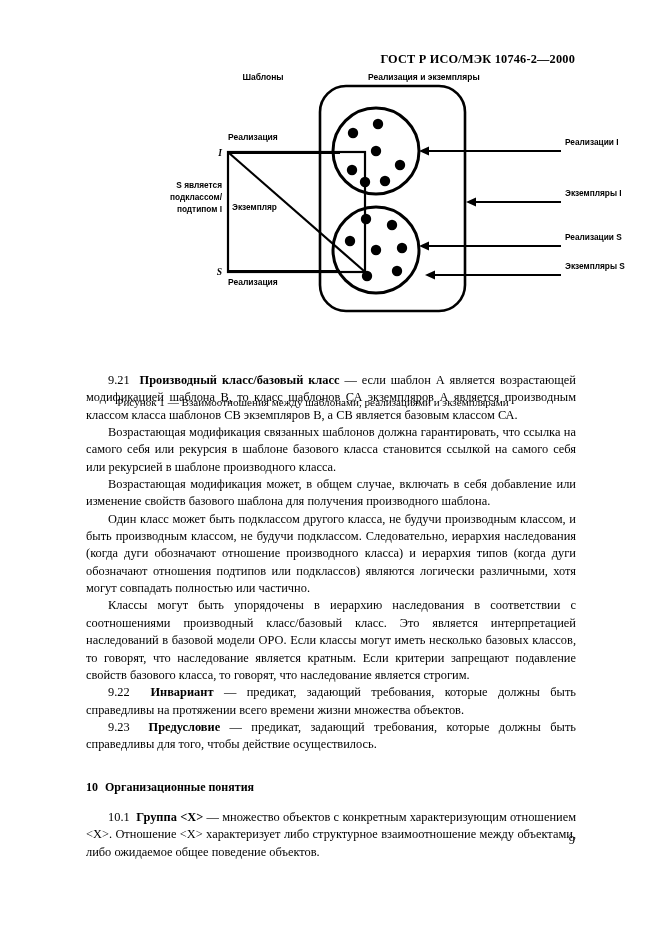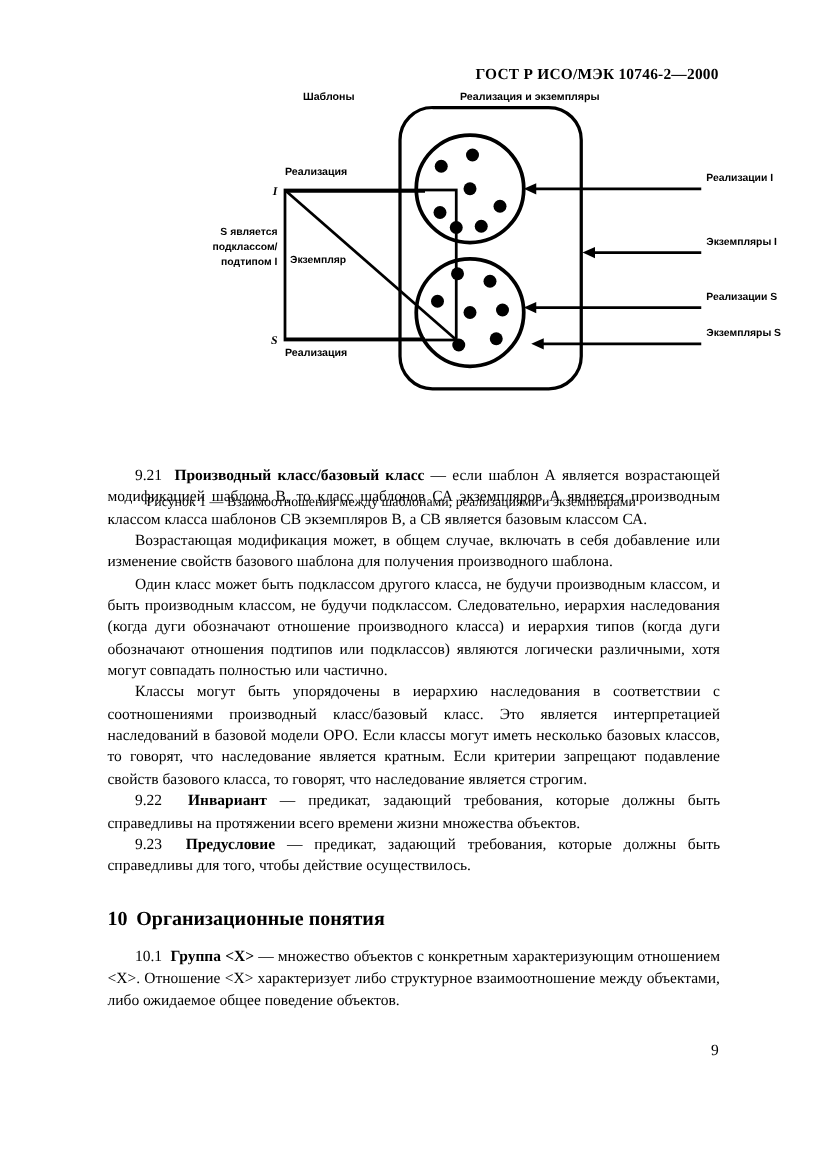--- a/index.html
+++ b/index.html
@@ -62,21 +62,21 @@
     text-align: justify;
     hyphens: none;
   }
   .body-text p {
     margin: 0;
     text-indent: 22px;
     text-align: justify;
   }
   .sec-head {
     margin: 0;
-    font-size: 16px;
+    font-size: 12px;
     font-weight: bold;
     text-indent: 0;
     padding-top: 25px;
     padding-bottom: 13px;
   }
   .sec-head .num { margin-right: 7px; }
   b.term { font-weight: bold; }
 
   
   .page-number {
@@ -159,20 +159,21 @@
   </div>
 
   <div class="body-text">
 
     <p>
       <span>9.21</span>&nbsp;
       <b class="term">Производный класс/базовый класс</b><span> — если шаблон А является возрастающей модификацией шаблона В, то класс шаблонов СА экземпляров А является производным классом класса шаблонов СВ экземпляров В, а СВ является базовым классом СА.</span>
     </p>
 
 
+    <p>Возрастающая модификация связанных шаблонов должна гарантировать, что ссылка на самого себя или рекурсия в шаблоне базового класса становится ссылкой на самого себя или рекурсией в шаблоне производного класса.</p>
 
     <p>Возрастающая модификация может, в общем случае, включать в себя добавление или изменение свойств базового шаблона для получения производного шаблона.</p>
 
     <p>Один класс может быть подклассом другого класса, не будучи производным классом, и быть производным классом, не будучи подклассом. Следовательно, иерархия наследования (когда дуги обозначают отношение производного класса) и иерархия типов (когда дуги обозначают отношения подтипов или подклассов) являются логически различными, хотя могут совпадать полностью или частично.</p>
 
     <p>Классы могут быть упорядочены в иерархию наследования в соответствии с соотношениями производный класс/базовый класс. Это является интерпретацией наследований в базовой модели ОРО. Если классы могут иметь несколько базовых классов, то говорят, что наследование является кратным. Если критерии запрещают подавление свойств базового класса, то говорят, что наследование является строгим.</p>
 
     <p>
       <span>9.22</span>&nbsp;
       <b class="term">Инвариант</b><span> — предикат, задающий требования, которые должны быть справедливы на протяжении всего времени жизни множества объектов.</span>

